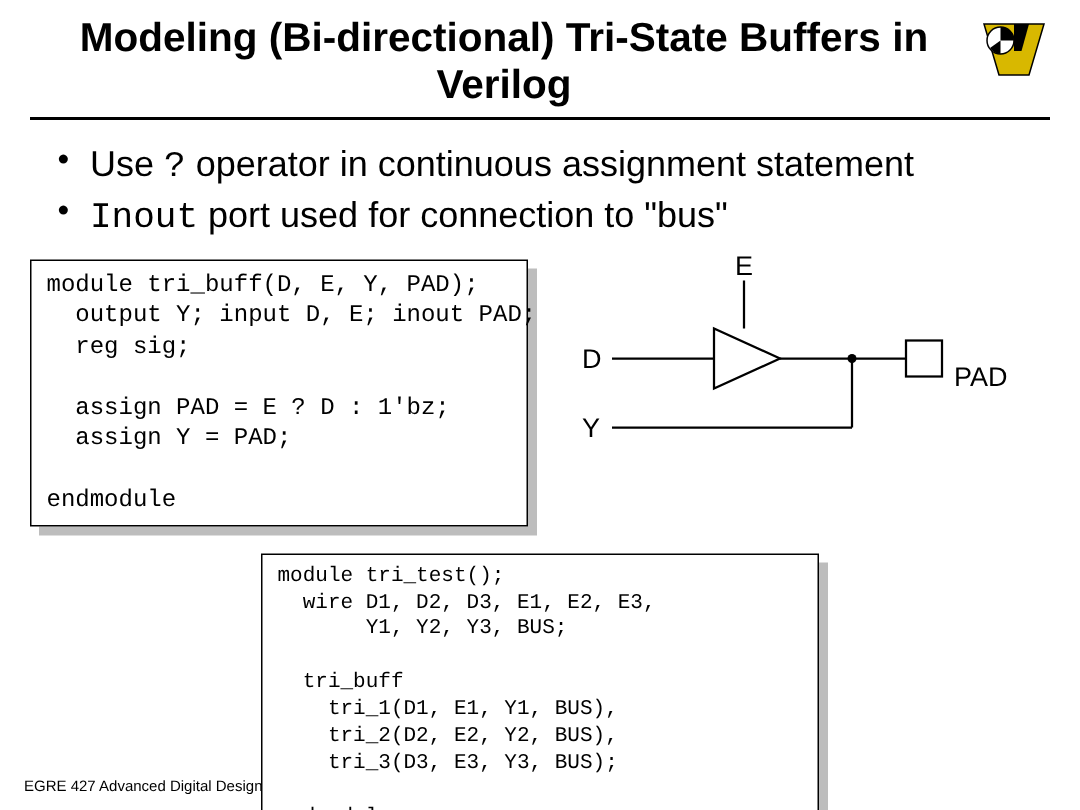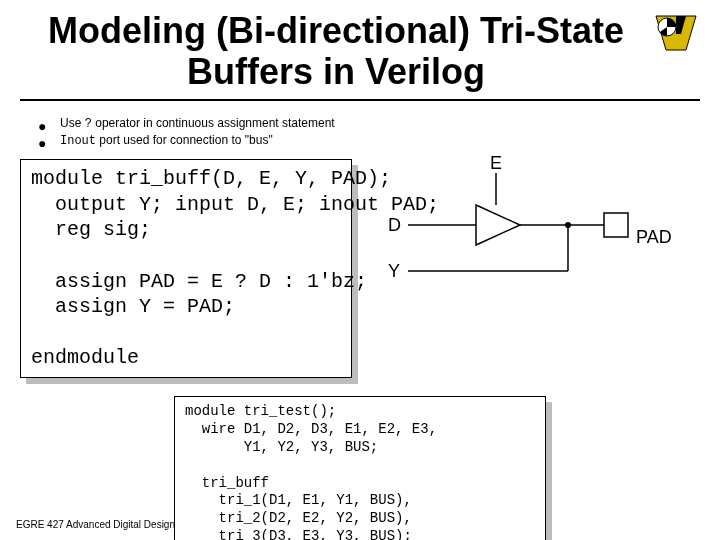--- a/index.html
+++ b/index.html
@@ -20,38 +20,38 @@
     padding: 8px 20px 0 20px;
   }
   .title-row {
     display: flex;
     align-items: flex-start;
     border-bottom: 2px solid #000;
     padding-bottom: 2px;
   }
   .title {
     flex: 1;
-    font-size: 36px;
+    font-size: 27px;
     font-weight: 600;
     text-align: center;
     line-height: 1.15;
     padding: 2px 0 4px 0;
   }
   .logo {
     width: 48px;
     height: 42px;
     margin-top: 4px;
   }
   .bullets {
     margin: 14px 0 10px 18px;
     padding: 0;
     list-style: none;
   }
   .bullets li {
-    font-size: 12px;
+    font-size: 24px;
     line-height: 1.35;
     padding-left: 22px;
     position: relative;
   }
   .bullets li::before {
     content: "●";
     position: absolute;
     left: 0;
     top: 2px;
     font-size: 14px;
@@ -76,21 +76,21 @@
     z-index: 0;
   }
   .codebox pre {
     position: relative;
     z-index: 1;
     margin: 0;
     background: #fff;
     border: 1.5px solid #000;
     padding: 6px 10px;
     font-family: "Courier New", monospace;
-    font-size: 20px;
+    font-size: 16px;
     line-height: 1.28;
     white-space: pre;
   }
   .box1 { width: 332px; }
   .diagram {
     flex: 1;
     position: relative;
     height: 160px;
   }
   .lbl {

